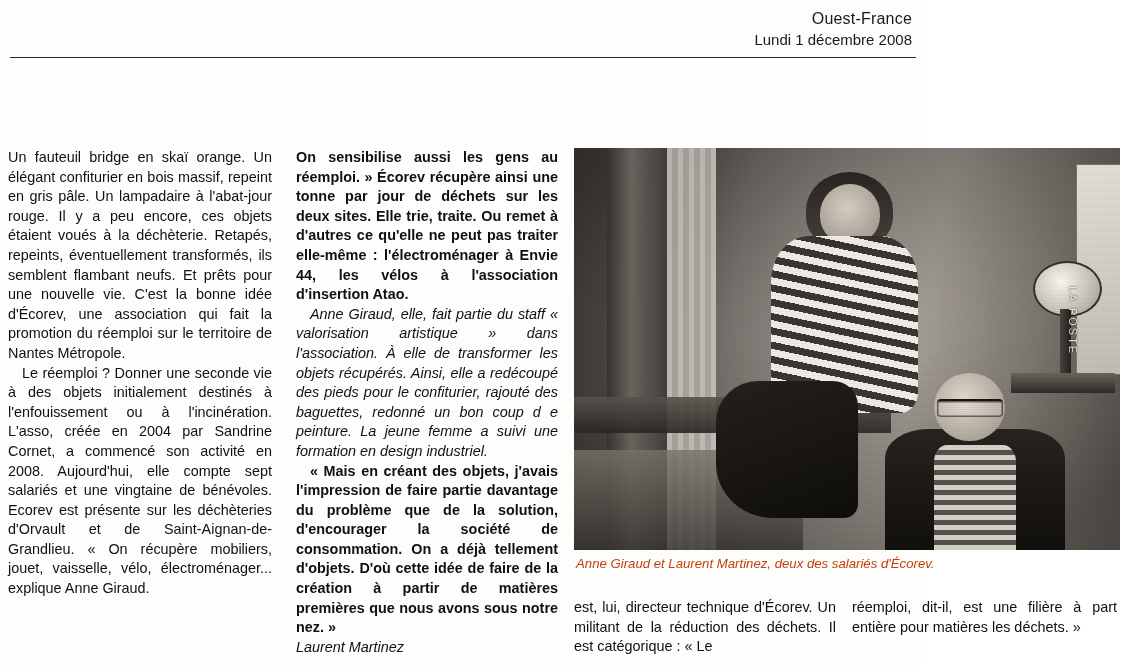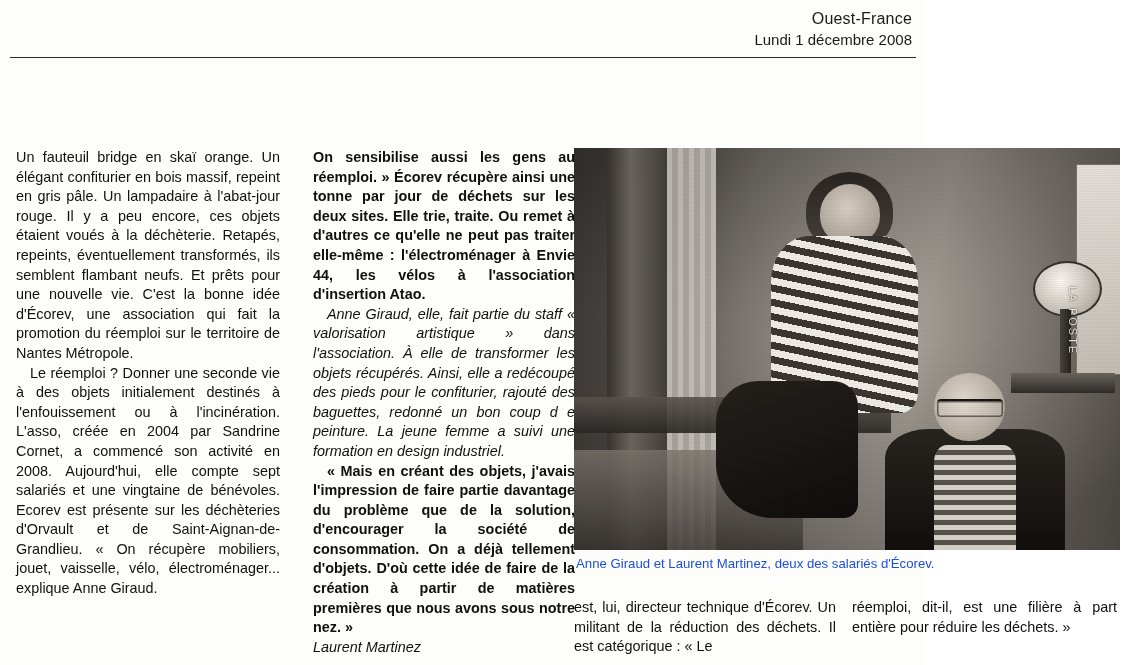--- a/index.html
+++ b/index.html
@@ -71,25 +71,25 @@
     hyphens: manual;
   }
   .col p {
     margin: 0 0 0 0;
     text-indent: 14px;
   }
   .col p.first {
     text-indent: 0;
   }
   .col-1 {
-    left: 16px;
+    left: 8px;
     width: 264px;
   }
   .col-2 {
-    left: 313px;
+    left: 296px;
     width: 262px;
     font-weight: bold;
   }
   .col-2 p.bold-lead {
     font-weight: bold;
   }
   .col-2 p.normal {
     font-weight: normal;
     font-style: italic;
   }
@@ -290,21 +290,22 @@
     mix-blend-mode: multiply;
     opacity: .6;
     pointer-events: none;
   }
   .caption {
     position: absolute;
     left: 576px;
     top: 556px;
     width: 546px;
     font-size: 13.2px;
-    color: #1d4ed8;
+    font-style: italic;
+    color: #c2410c;
     line-height: 16px;
   }
   
   .bot-col {
     position: absolute;
     top: 598px;
     font-size: 14.4px;
     line-height: 19.6px;
     text-align: justify;
     color: #101010;
@@ -360,16 +361,16 @@
       <div class="photo-grain"></div>
     </div>
   </div>
 
   <div class="caption">Anne Giraud et Laurent Martinez, deux des salariés d'Écorev.</div>
 
   <div class="bot-col bot-col-1">
     <p>est, lui, directeur technique d'Écorev. Un militant de la réduction des déchets. Il est catégorique : « Le</p>
   </div>
   <div class="bot-col bot-col-2">
-    <p>réemploi, dit-il, est une filière à part entière pour réduire les déchets. »</p>
+    <p>réemploi, dit-il, est une filière à part entière pour matières les déchets. »</p>
   </div>
 
 </div>
 
 </body></html>

